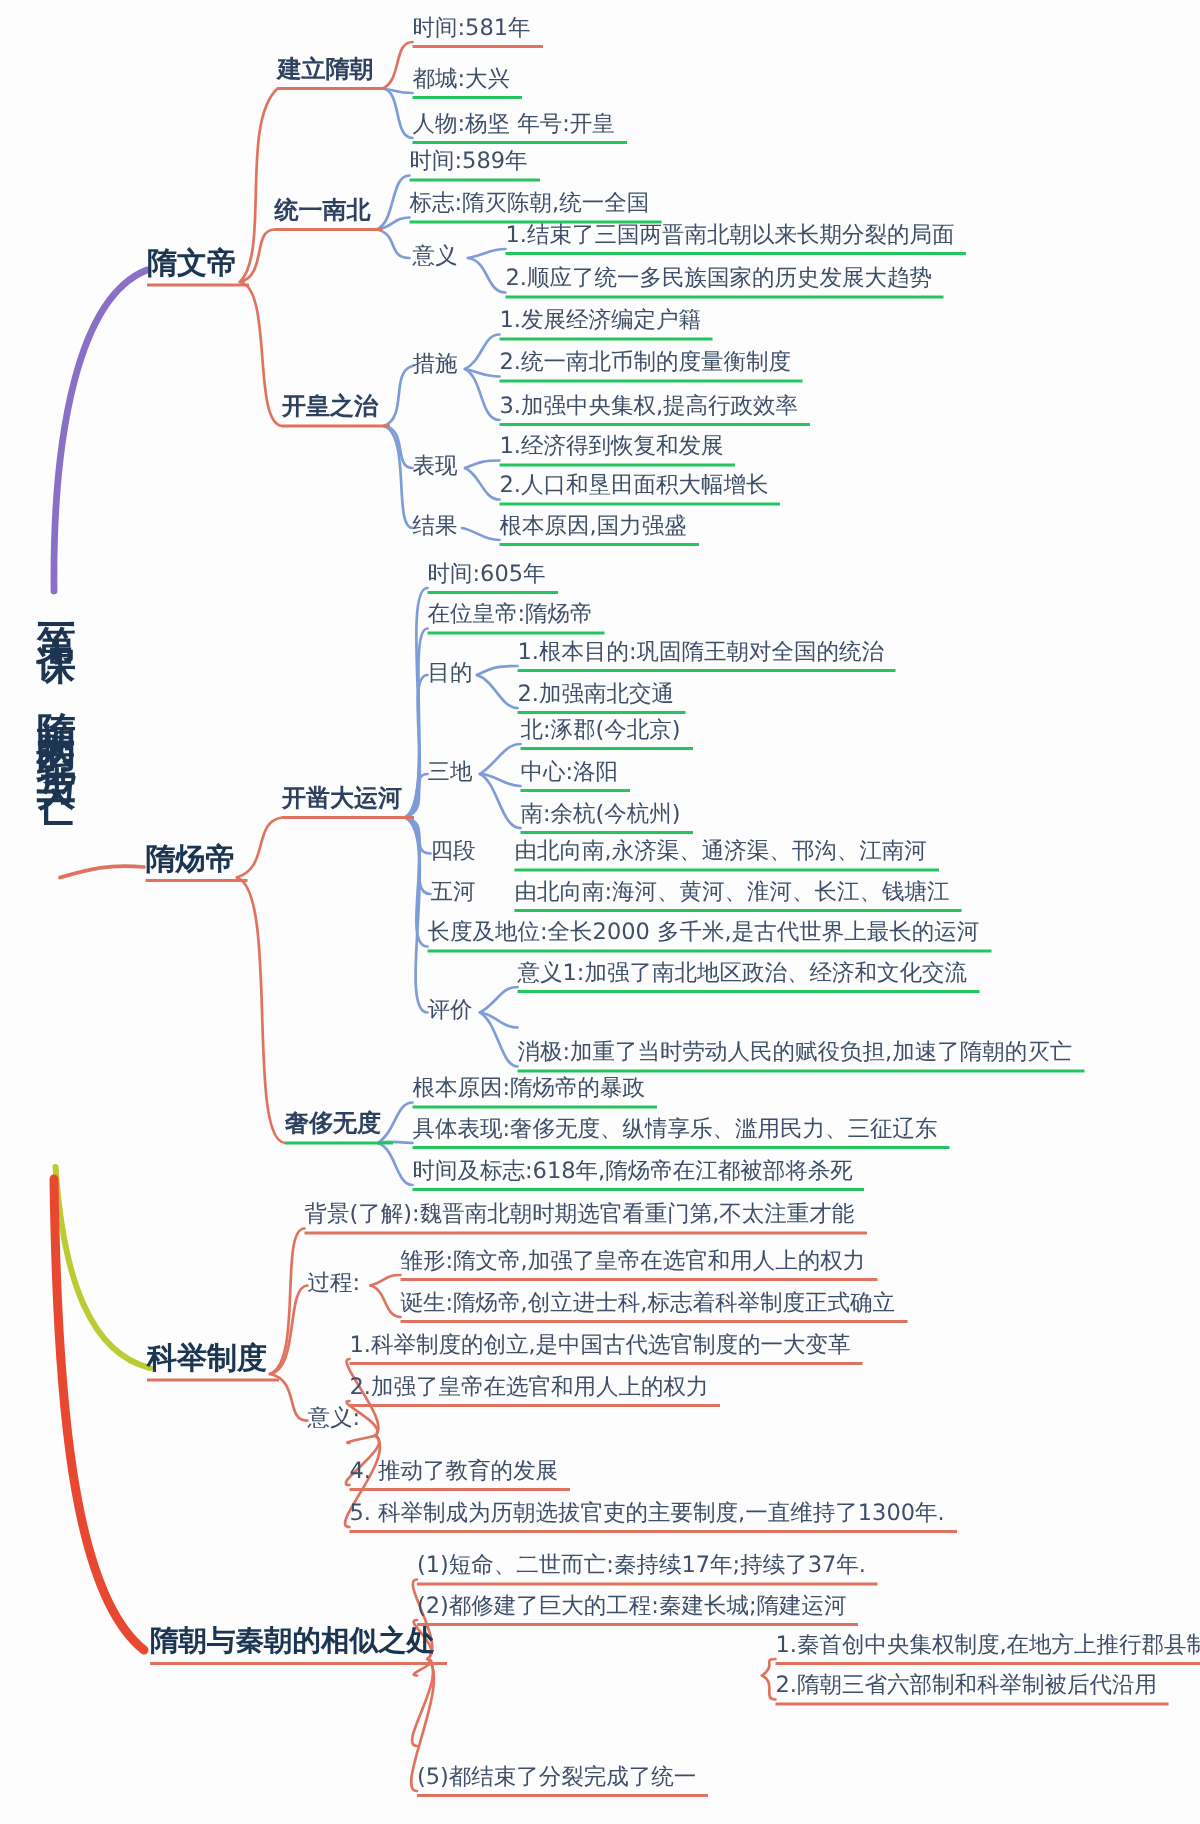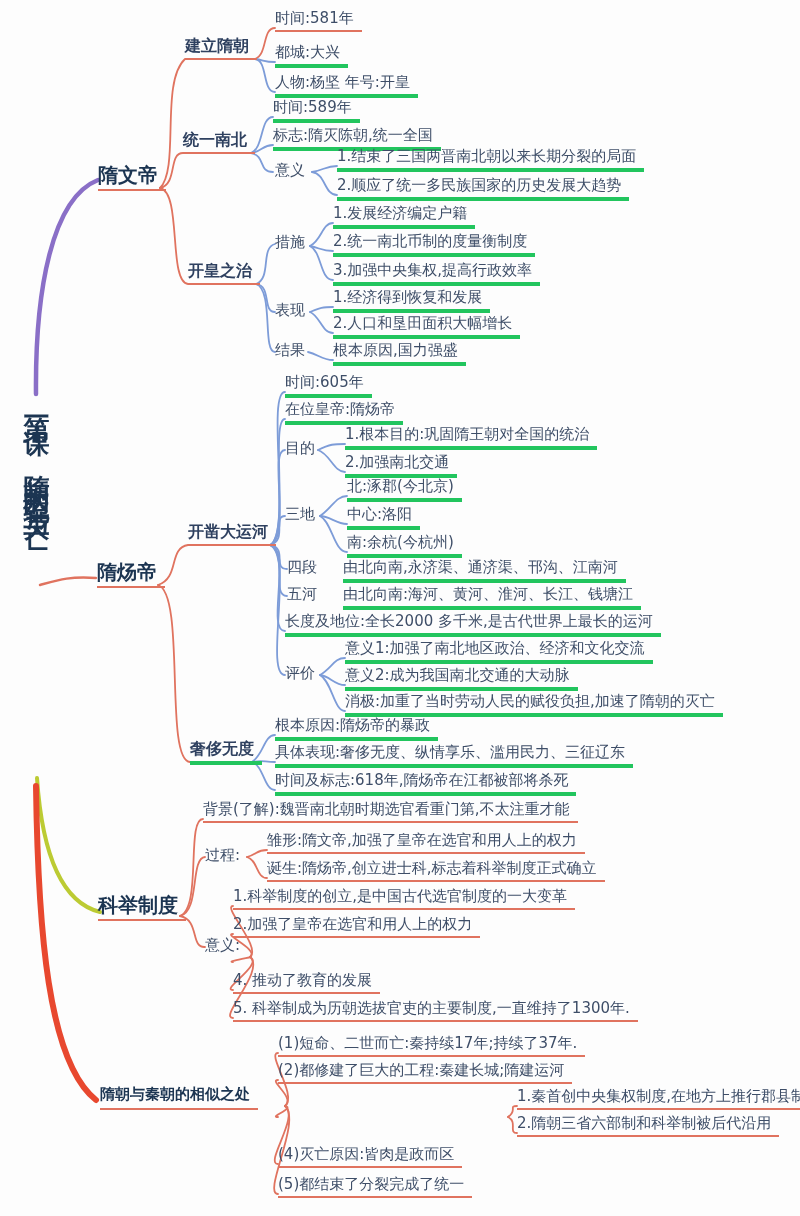--- a/index.html
+++ b/index.html
@@ -3,24 +3,24 @@
 <meta charset="utf-8">
 <style>
   html,body{margin:0;padding:0;background:#fdfdfd;}
   body{width:800px;height:1216px;position:relative;overflow:hidden;
        font-family:"DejaVu Sans","Liberation Sans",sans-serif;}
   #canvas{position:absolute;inset:0;width:800px;height:1216px;}
   svg.links{position:absolute;left:0;top:0;z-index:1;}
   .nd{position:absolute;z-index:2;font-size:15px;line-height:20px;color:#3E4E68;
       white-space:nowrap;padding-bottom:2px;}
   .ulr{border-bottom:2px solid #E0735F;padding-right:8px;}
-  .ulb{border-bottom:4px solid #22c55e;padding-right:8px;}
+  .ulb{border-bottom:2px solid #22c55e;padding-right:8px;}
   .lb2{font-size:16px;color:#2F4160;font-weight:600;}
   .main{font-size:20px;line-height:24px;font-weight:700;color:#1C3552;}
-  .main19{font-size:15px;}
+  .main19{font-size:19px;}
   .root{position:absolute;left:20px;top:396px;z-index:2;
         writing-mode:vertical-rl;text-orientation:upright;
         font-size:26px;font-weight:700;color:#1C3552;letter-spacing:7px;}
 </style>
 </head>
 <body>
 
 <div id="canvas">
 
   <svg class="links" width="800" height="1216">
@@ -136,21 +136,20 @@
   <div class="nd ulb" style="left:347px;top:476px">北:涿郡(今北京)</div>
   <div class="nd ulb" style="left:347px;top:504px">中心:洛阳</div>
   <div class="nd ulb" style="left:347px;top:532px">南:余杭(今杭州)</div>
   <div class="nd" style="left:287px;top:557px">四段</div>
   <div class="nd ulb" style="left:343px;top:557px">由北向南,永济渠、通济渠、邗沟、江南河</div>
   <div class="nd" style="left:287px;top:584px">五河</div>
   <div class="nd ulb" style="left:343px;top:584px">由北向南:海河、黄河、淮河、长江、钱塘江</div>
   <div class="nd ulb" style="left:285px;top:611px">长度及地位:全长2000 多千米,是古代世界上最长的运河</div>
   <div class="nd" style="left:285px;top:663px">评价</div>
   <div class="nd ulb" style="left:345px;top:638px">意义1:加强了南北地区政治、经济和文化交流</div>
-  <div class="nd ulb" style="left:345px;top:665px">意义2:成为我国南北交通的大动脉</div>
   <div class="nd ulb" style="left:345px;top:691px">消极:加重了当时劳动人民的赋役负担,加速了隋朝的灭亡</div>
 
   <div class="nd lb2 ulb" style="left:190px;top:739px">奢侈无度</div>
   <div class="nd ulb" style="left:275px;top:742px">具体表现:奢侈无度、纵情享乐、滥用民力、三征辽东</div>
   <div class="nd ulb" style="left:275px;top:715px">根本原因:隋炀帝的暴政</div>
   <div class="nd ulb" style="left:275px;top:770px">时间及标志:618年,隋炀帝在江都被部将杀死</div>
 
   <div class="nd main ulr" style="left:98px;top:893px">科举制度</div>
   <div class="nd ulr" style="left:203px;top:799px">背景(了解):魏晋南北朝时期选官看重门第,不太注重才能</div>
   <div class="nd" style="left:205px;top:845px">过程:</div>
@@ -160,16 +159,15 @@
   <div class="nd ulr" style="left:233px;top:886px">1.科举制度的创立,是中国古代选官制度的一大变革</div>
   <div class="nd ulr" style="left:233px;top:914px">2.加强了皇帝在选官和用人上的权力</div>
   <div class="nd ulr" style="left:233px;top:970px">4. 推动了教育的发展</div>
   <div class="nd ulr" style="left:233px;top:998px">5. 科举制成为历朝选拔官吏的主要制度,一直维持了1300年.</div>
 
   <div class="nd main main19 ulr" style="left:100px;top:1082px">隋朝与秦朝的相似之处</div>
   <div class="nd ulr" style="left:278px;top:1033px">(1)短命、二世而亡:秦持续17年;持续了37年.</div>
   <div class="nd ulr" style="left:278px;top:1060px">(2)都修建了巨大的工程:秦建长城;隋建运河</div>
   <div class="nd ulr" style="left:517px;top:1086px">1.秦首创中央集权制度,在地方上推行郡县制</div>
   <div class="nd ulr" style="left:517px;top:1113px">2.隋朝三省六部制和科举制被后代沿用</div>
-  <div class="nd ulr" style="left:278px;top:1144px">(4)灭亡原因:皆肉是政而区</div>
   <div class="nd ulr" style="left:278px;top:1174px">(5)都结束了分裂完成了统一</div>
 
 </div>
 
 </body></html>

